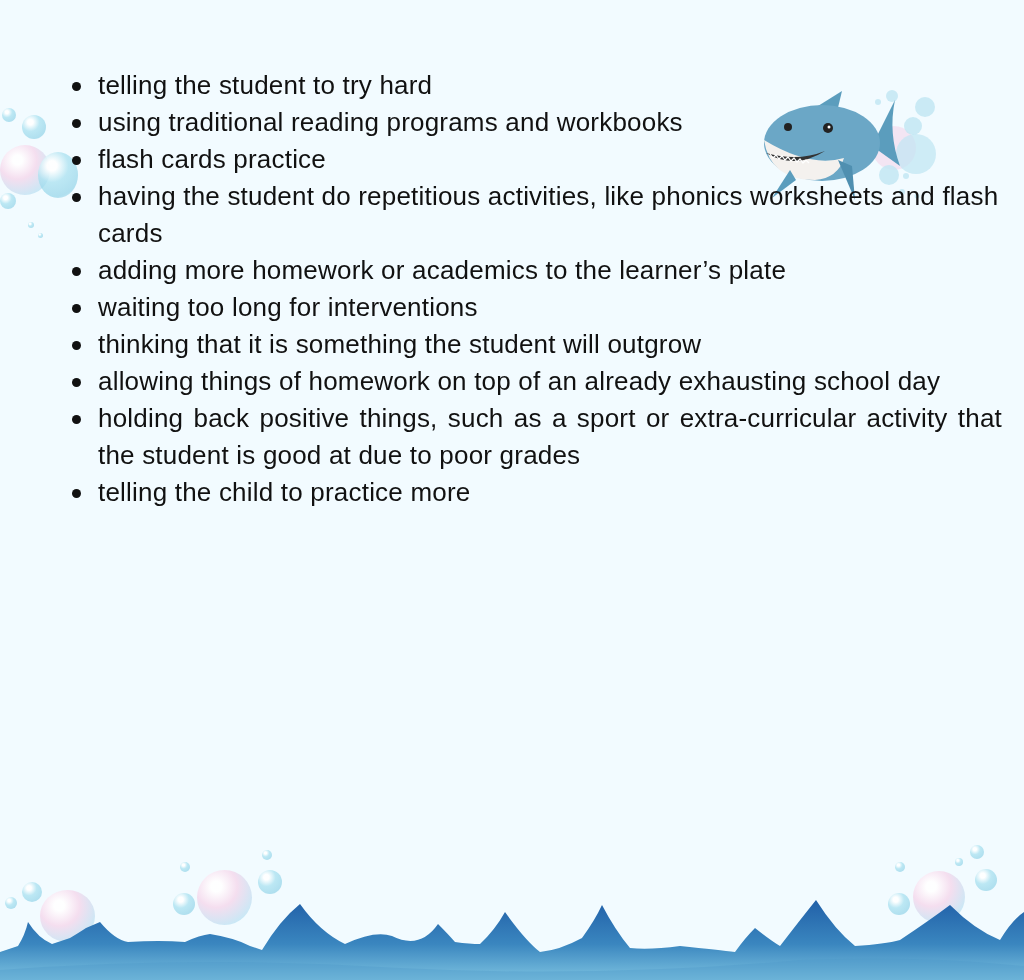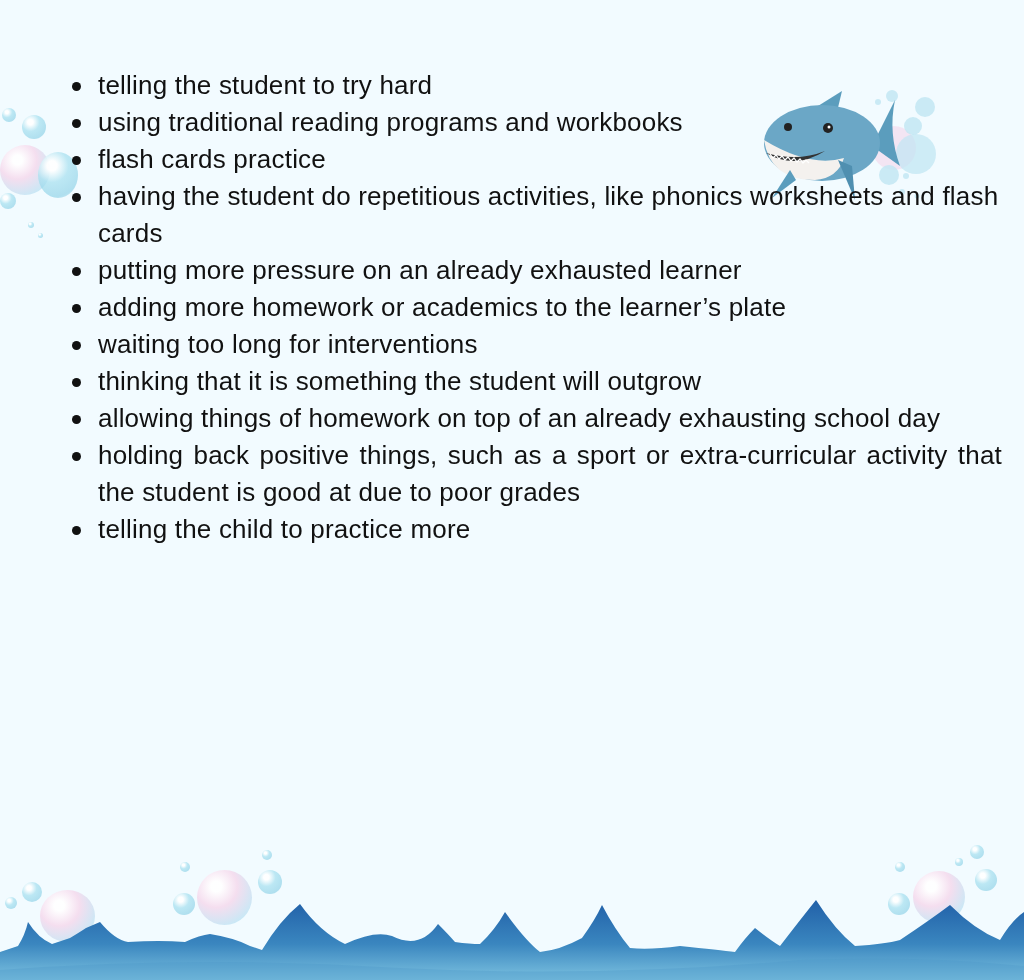--- a/index.html
+++ b/index.html
@@ -81,21 +81,20 @@
     <path d="M6 65 Q35 82 65 63 Q38 74 6 65 Z" fill="#333"></path>
     <path d="M10 66 l3 4 l3 -3 l3 4 l3 -3 l3 4 l3 -3 l3 4 l3 -3 l3 4 l3 -3 l3 4 l3 -3 l3 3" stroke="#fff" stroke-width="1.2" fill="none"></path>
   </svg>
 </div>
 
 <ul class="list">
   <li>telling the student to try hard</li>
   <li>using traditional reading programs and workbooks</li>
   <li>flash cards practice</li>
   <li>having the student do repetitious activities, like phonics worksheets and flash cards</li>
-  <li>putting more pressure on an already exhausted learner</li>
   <li>adding more homework or academics to the learner’s plate</li>
   <li>waiting too long for interventions</li>
   <li>thinking that it is something the student will outgrow</li>
   <li>allowing things of homework on top of an already exhausting school day</li>
   <li class="just">holding back positive things, such as a sport or extra-curricular activity that the student is good at due to poor grades</li>
   <li>telling the child to practice more</li>
 </ul>
 
 <div class="deco">
   <div class="bubble" style="left:22px;top:882px;width:20px;height:20px;"></div>

